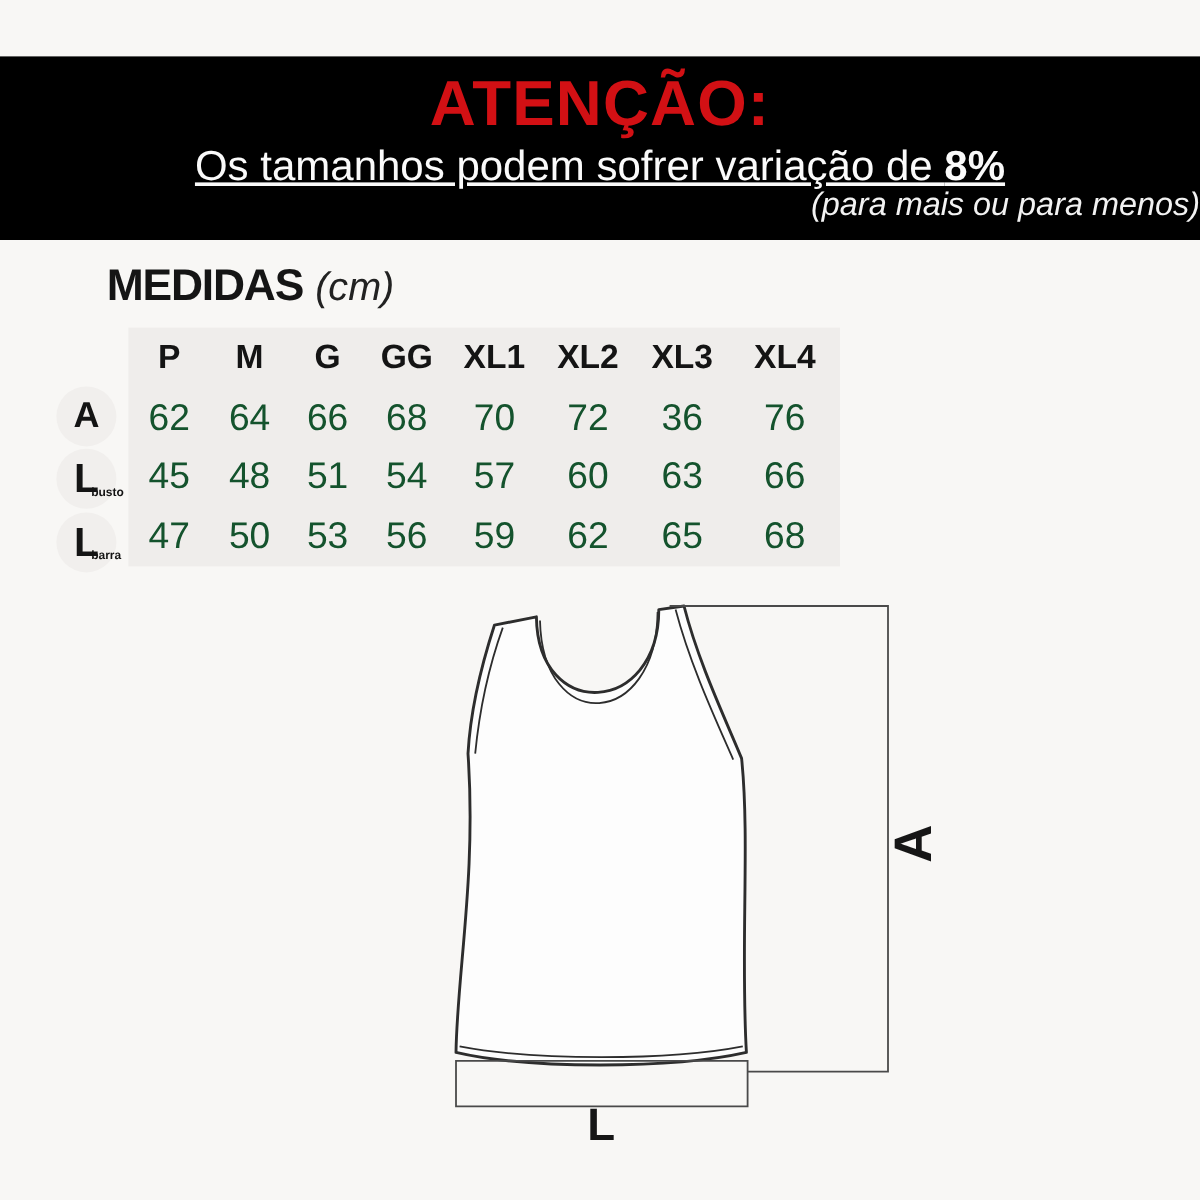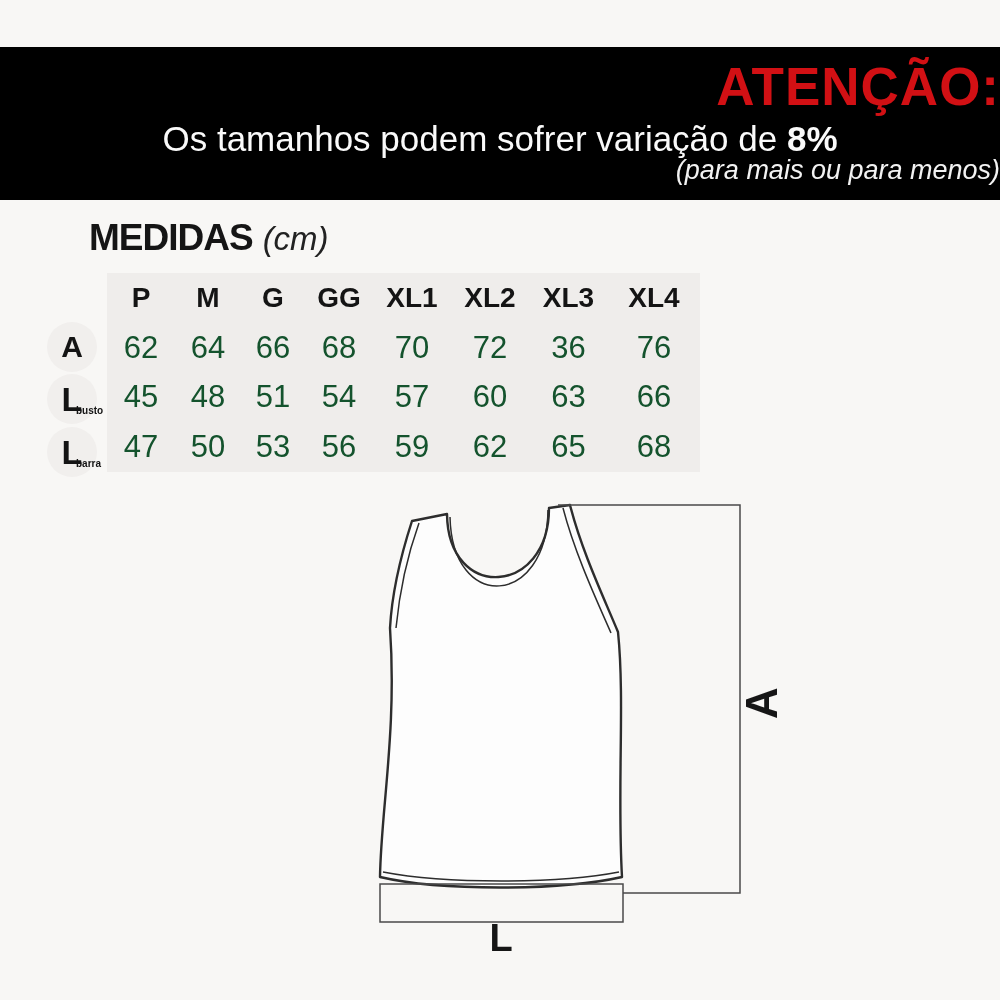--- a/index.html
+++ b/index.html
@@ -1,24 +1,24 @@
 <!DOCTYPE html>
 <html><head>
 <meta charset="utf-8">
 <style>
   html,body{margin:0;padding:0;}
   body{width:1000px;height:1000px;position:relative;overflow:hidden;
        background:#f8f7f5;font-family:"Liberation Sans",sans-serif;color:#111;}
 
   
   .banner{position:absolute;left:0;top:47px;width:1000px;height:153px;background:#000;}
-  .banner-title{position:absolute;left:0;top:9px;width:100%;text-align:right;
+  .banner-title{position:absolute;left:0;top:9px;width:100%;text-align:center;
                 font-size:53px;font-weight:800;letter-spacing:1px;color:#d21014;}
   .banner-sub{position:absolute;left:0;top:72px;width:100%;text-align:center;
-              font-size:35px;line-height:40px;color:#fafafa;font-weight:400;}
+              font-size:35px;line-height:40px;color:#fafafa;font-weight:400;text-decoration:underline;}
   .banner-sub .em{font-weight:800;}
   .banner-note{position:absolute;left:0;top:108px;width:100%;text-align:right;
                font-size:27px;line-height:30px;color:#f2f2f2;font-style:italic;}
 
   
   .heading{position:absolute;left:52px;top:216px;line-height:44px;white-space:nowrap;margin-left:37px;}
   .heading .h-title{font-size:37px;font-weight:800;letter-spacing:-1px;color:#151515;}
   .heading .h-unit{font-size:33px;font-style:italic;font-weight:400;color:#222;margin-left:10px;}
 
   

